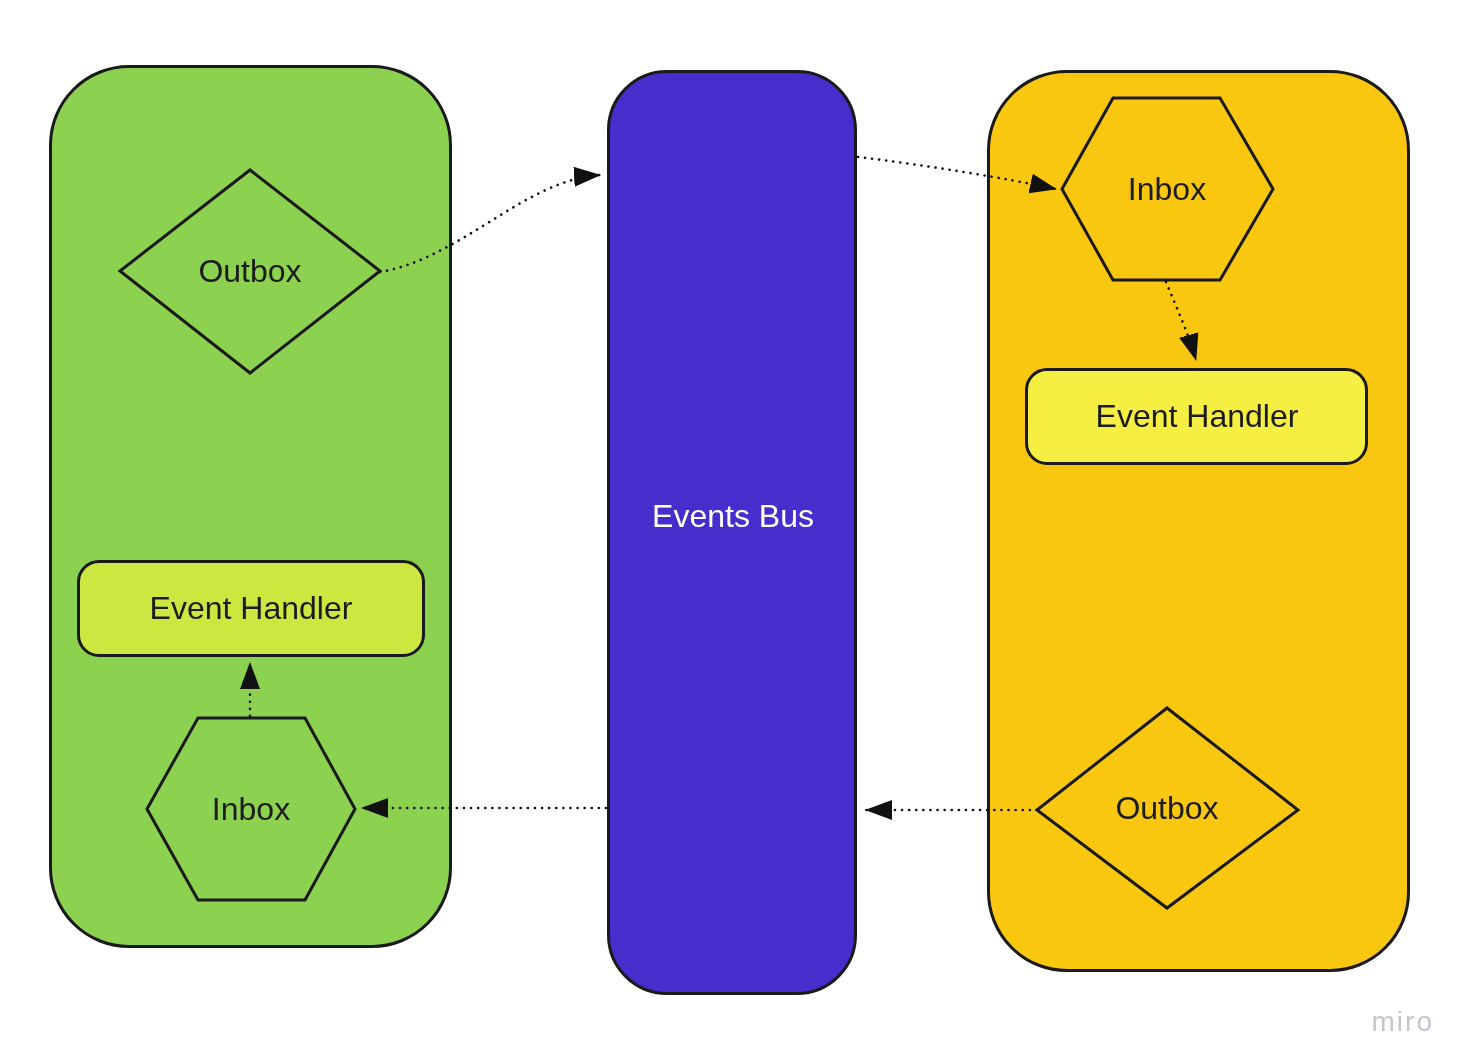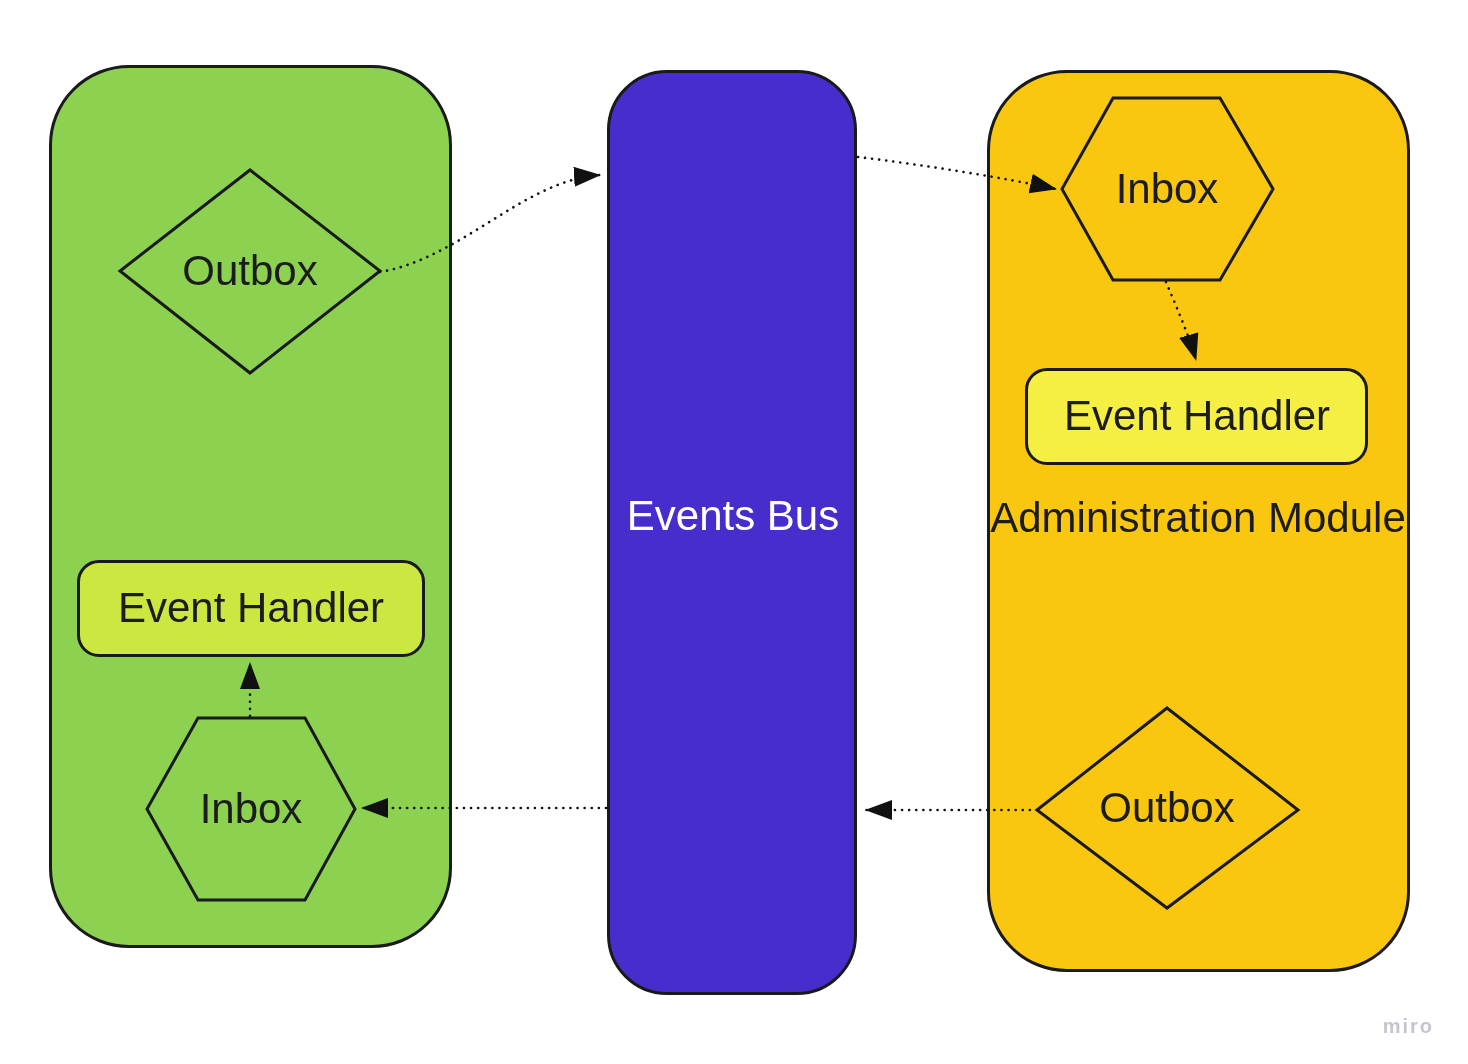--- a/index.html
+++ b/index.html
@@ -44,40 +44,40 @@
     fill: none;
     stroke: #111111;
     stroke-width: 2.6;
     stroke-linecap: round;
     stroke-dasharray: 0.1 7;
   }
 
   .label {
     position: absolute;
     transform: translate(-50%, -50%);
-    font-size: 42px;
+    font-size: 32px;
     color: #1c1c1c;
     white-space: nowrap;
     line-height: 1;
   }
   .label-meetings-outbox { left: 250px;  top: 271px; }
   .label-meetings-title  { left: 250px;  top: 507px; }
   .label-meetings-eh     { left: 251px;  top: 608px; }
   .label-meetings-inbox  { left: 251px;  top: 809px; }
   .label-bus-title       { left: 733px;  top: 516px; }
   .label-admin-inbox     { left: 1167px; top: 189px; }
   .label-admin-eh        { left: 1197px; top: 416px; }
   .label-admin-title     { left: 1198px; top: 518px; }
   .label-admin-outbox    { left: 1167px; top: 808px; }
 
   .watermark {
     position: absolute;
     right: 34px; bottom: 28px;
-    font-size: 20px;
-    font-weight: 700;
+    font-size: 28px;
+    font-weight: 400;
     letter-spacing: 2px;
     line-height: 1;
   }
 </style>
 </head>
 <body>
 
 <div class="canvas">
 
   <div class="module module-meetings" style="background: rgb(140, 209, 79);"></div>
@@ -119,19 +119,18 @@
   <div class="label label-meetings-eh">Event Handler</div>
 
   <div class="label label-meetings-inbox">Inbox</div>
 
   <div class="label label-bus-title" style="color: rgb(255, 255, 255);">Events Bus</div>
 
   <div class="label label-admin-inbox">Inbox</div>
 
   <div class="label label-admin-eh">Event Handler</div>
 
-  <div class="label label-admin-title">Administration Module</div>
 
   <div class="label label-admin-outbox">Outbox</div>
 
   <div class="watermark" style="color: rgb(197, 196, 209);">miro</div>
 
 </div>
 
 </body></html>

